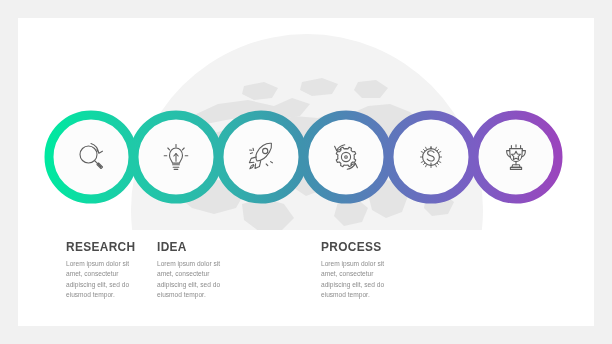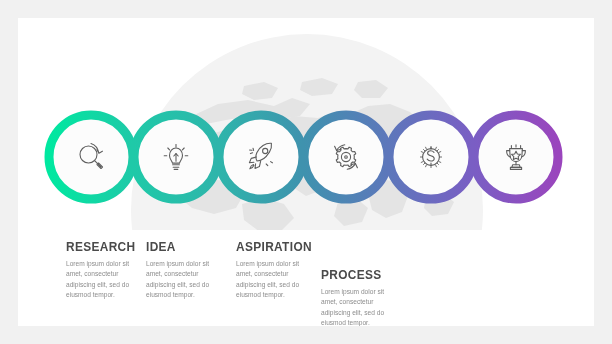--- a/index.html
+++ b/index.html
@@ -242,26 +242,22 @@
         <path d="M20 14.2 l1.35 2.75 l3.05 0.45 l-2.2 2.15 l0.5 3.05 l-2.7 -1.45 l-2.7 1.45 l0.5 -3.05 l-2.2 -2.15 l3.05 -0.45 Z"></path>
         <path d="M15.4 8.6 l0 2 M20 7.8 l0 2.2 M24.6 8.6 l0 2"></path>
       </svg>
     </div>
   </div>
 
   <div class="step-text" style="left:48px; top:221px;">
     <p class="step-title">RESEARCH</p>
     <p class="step-desc">Lorem ipsum dolor sit amet, consectetur adipiscing elit, sed do eiusmod tempor.</p>
   </div>
-  <div class="step-text" style="left:128px; top:221px;">
+  <div class="step-text" style="left:139px; top:221px;">
     <p class="step-title">IDEA</p>
     <p class="step-desc">Lorem ipsum dolor sit amet, consectetur adipiscing elit, sed do eiusmod tempor.</p>
   </div>
-  <div class="step-text" style="left:218px; top:221px;">
-    <p class="step-title">ASPIRATION</p>
-    <p class="step-desc">Lorem ipsum dolor sit amet, consectetur adipiscing elit, sed do eiusmod tempor.</p>
-  </div>
-  <div class="step-text" style="left:303px; top:221px;margin-top:28px;">
+  <div class="step-text" style="left:303px; top:221px;">
     <p class="step-title">PROCESS</p>
     <p class="step-desc">Lorem ipsum dolor sit amet, consectetur adipiscing elit, sed do eiusmod tempor.</p>
   </div>
 
 </div>
 
 </body></html>

